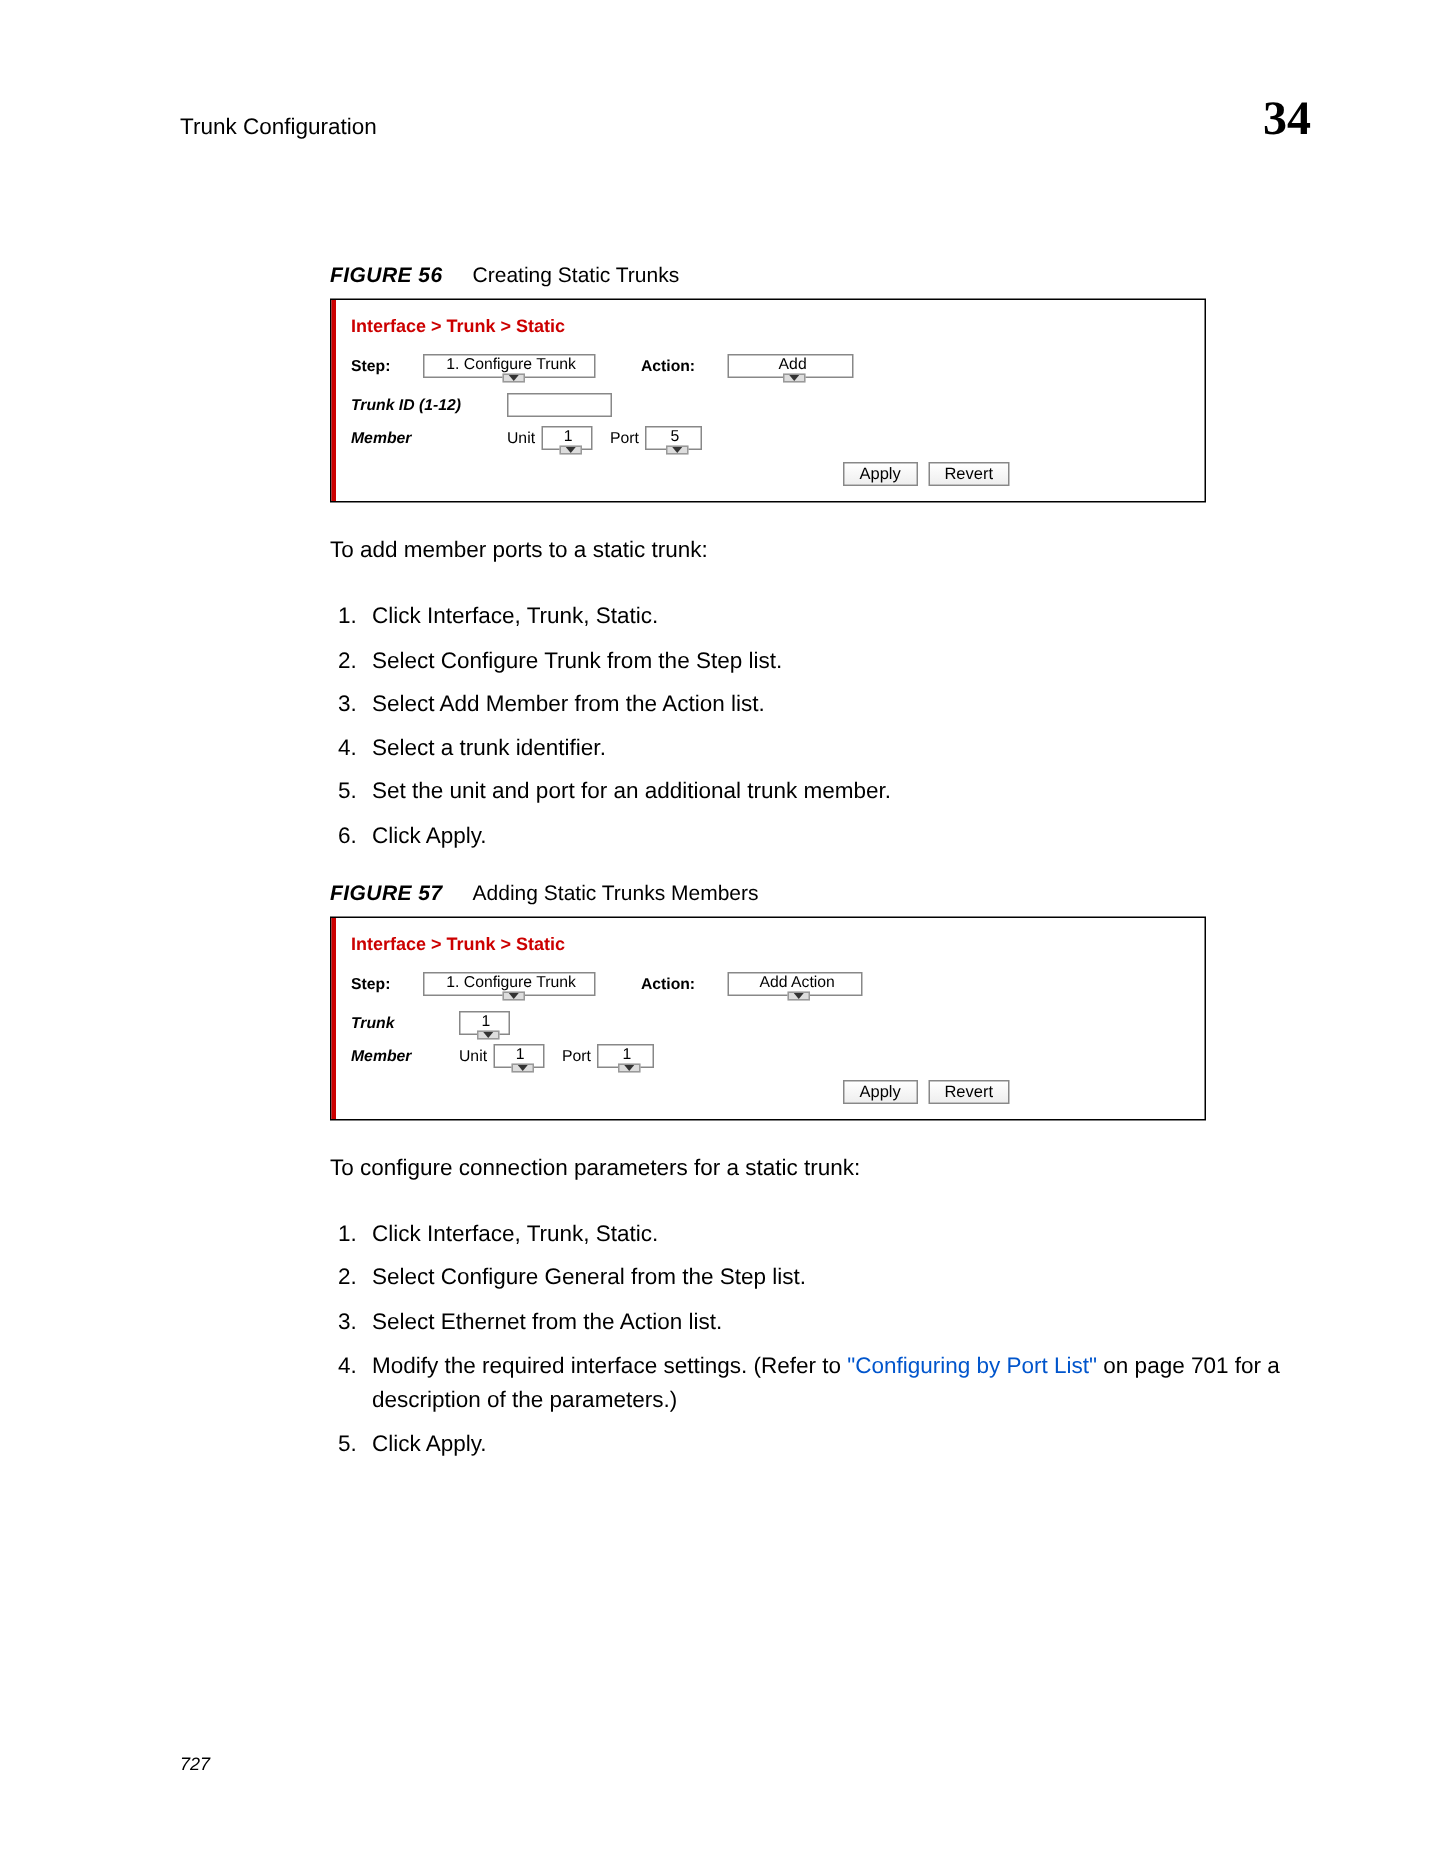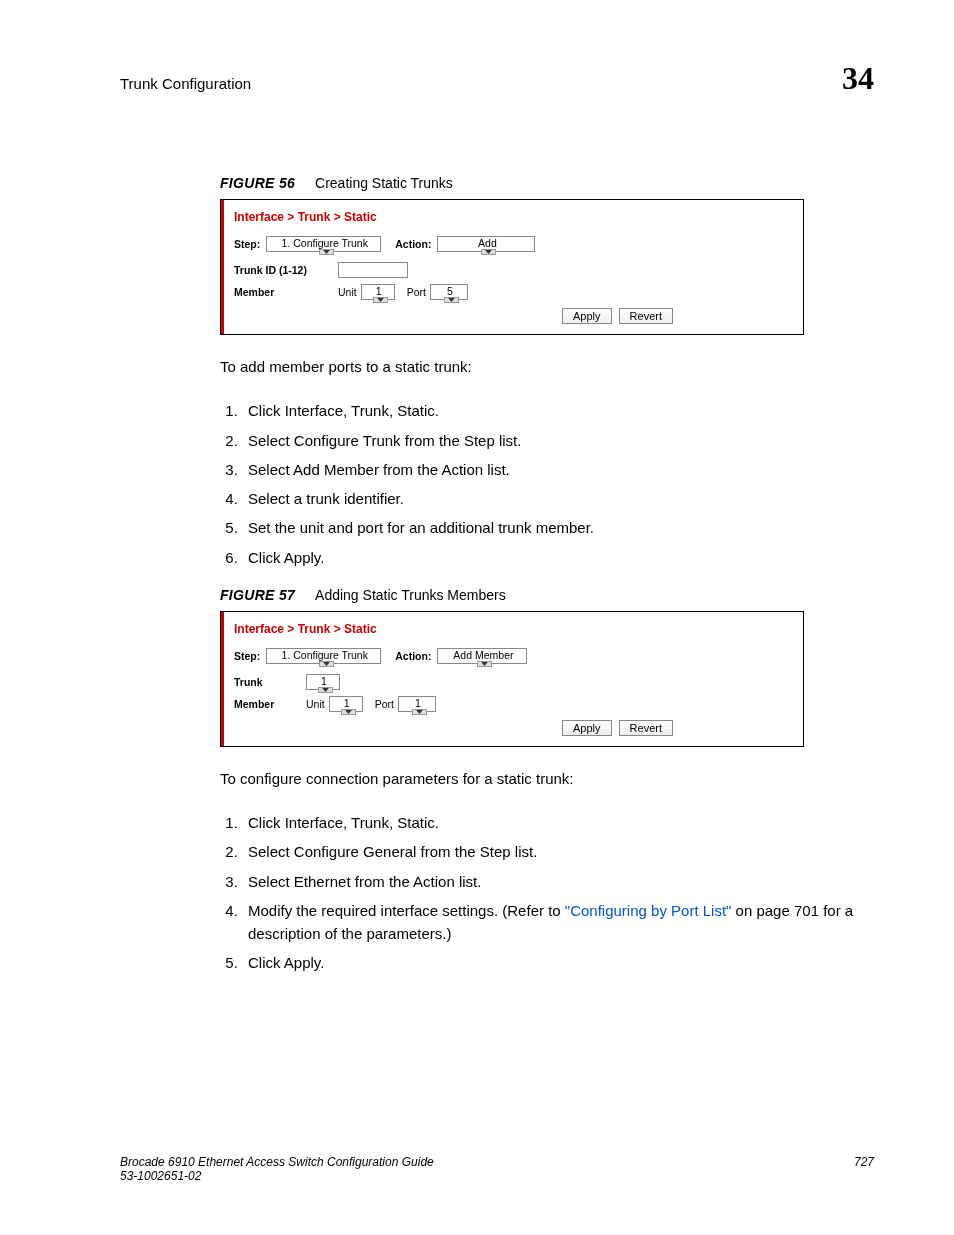--- a/index.html
+++ b/index.html
@@ -36,21 +36,21 @@
   .panel-inner { border-left: 3px solid #c00; padding: 6px 10px 10px 10px; }
   .breadcrumb {
     color: #c00;
     font-weight: bold;
     padding: 4px 0 8px 0;
     font-size: 12px;
   }
   .row-step {
     display: flex;
     align-items: center;
-    gap: 6px;
+    gap: 22px;
     margin: 4px 0 10px 0;
   }
   .sel {
     display: inline-flex;
     align-items: center;
     justify-content: space-between;
     border: 1px solid #888;
     background: #fff;
     font-size: 10.5px;
     padding: 0 2px 0 4px;
@@ -67,21 +67,21 @@
   }
   .sel .arr svg { width:7px; height:4px; }
   .txtin {
     border: 1px solid #888;
     background: #fff;
     height: 16px; width: 70px;
     box-sizing: border-box;
   }
   .label-b { font-weight: bold; font-size: 10.5px; }
   .form-row { display:flex; align-items:center; margin: 6px 0; }
-  .form-row .col1 { width: 80px; font-weight:bold; font-size:10.5px; }
+  .form-row .col1 { width: 80px; font-weight:bold; font-size:10.5px;font-style:italic; }
   .btns { text-align: right; padding-right: 120px; margin-top: 8px; }
   .btn {
     display:inline-block;
     border:1px solid #888;
     background: linear-gradient(#fff,#eee);
     font-size:11px;
     padding: 1px 10px;
     margin-left: 4px;
   }
   .body-p { font-size: 15px; margin: 14px 0 10px 0; line-height:1.35; }
@@ -128,21 +128,21 @@
           <span class="label-b">Step:</span>
           <span class="sel" style="width:115px">
             <span>1. Configure Trunk</span>
             <span class="arr">
                 <svg viewBox="0 0 10 6">
                   <path d="M0 0 L5 6 L10 0 Z" fill="#333"></path>
                 </svg>
               </span>
           </span>
           <span class="label-b" style="margin-left:8px">Action:</span>
-          <span class="sel" style="width:98px">
+          <span class="sel" style="width:84px">
             <span>Add</span>
             <span class="arr">
                 <svg viewBox="0 0 10 6">
                   <path d="M0 0 L5 6 L10 0 Z" fill="#333"></path>
                 </svg>
               </span>
           </span>
         </div>
 
         <div class="form-row">
@@ -202,21 +202,21 @@
           <span class="sel" style="width:115px">
             <span>1. Configure Trunk</span>
             <span class="arr">
                 <svg viewBox="0 0 10 6">
                   <path d="M0 0 L5 6 L10 0 Z" fill="#333"></path>
                 </svg>
               </span>
           </span>
           <span class="label-b" style="margin-left:8px">Action:</span>
           <span class="sel" style="width:90px">
-            <span>Add Member</span>
+            <span>Add Action</span>
             <span class="arr">
                 <svg viewBox="0 0 10 6">
                   <path d="M0 0 L5 6 L10 0 Z" fill="#333"></path>
                 </svg>
               </span>
           </span>
         </div>
 
         <div class="form-row">
           <span class="col1" style="width:60px">Trunk</span>
@@ -268,18 +268,14 @@
       <li>
         <span>Modify the required interface settings. (Refer to </span><span class="link">"Configuring by Port List"</span><span> on page 701 for a description of the parameters.)</span>
       </li>
       <li>Click Apply.</li>
     </ol>
 
   </div>
 </div>
 
 <div class="footer">
-  <div>
-    <div>Brocade 6910 Ethernet Access Switch Configuration Guide</div>
-    <div>53-1002651-02</div>
-  </div>
   <div class="pn">727</div>
 </div>
 
 </body></html>

